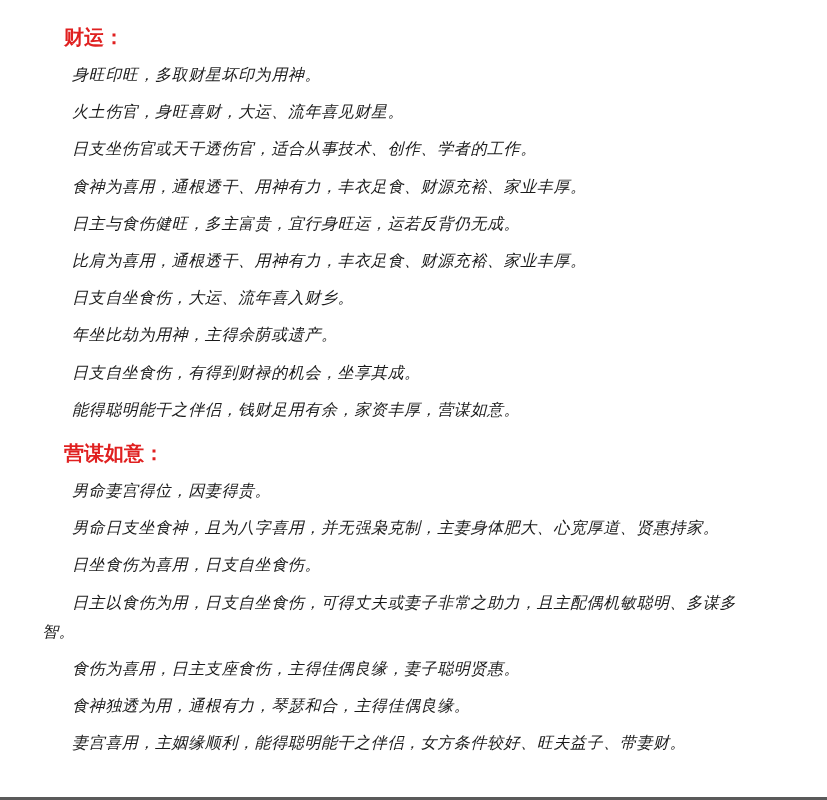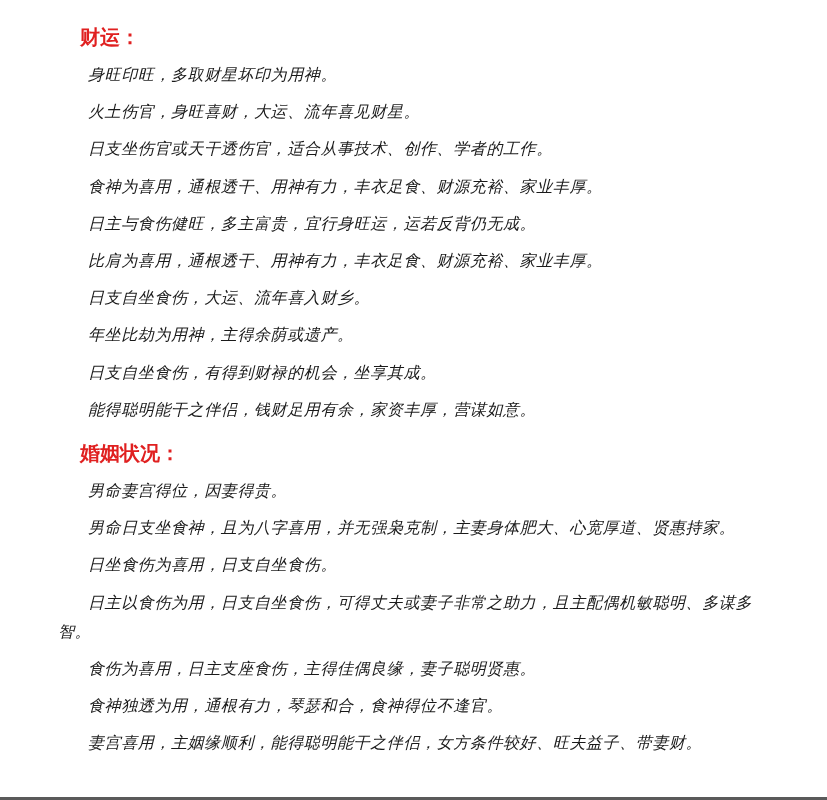--- a/index.html
+++ b/index.html
@@ -18,21 +18,21 @@
     .page {
       position: absolute;
       left: 0;
       top: 0;
       width: 827px;
       height: 797px;
       background: #ffffff;
     }
     .section {
       position: absolute;
-      left: 50px;
+      left: 34px;
       width: 720px;
     }
     .section-wealth { top: 22px; }
     .section-marriage { top: 438px; }
     .heading {
       color: #e02020;
       font-weight: bold;
       font-size: 20px;
       line-height: 30px;
       height: 30px;
@@ -71,25 +71,25 @@
     <p class="para">食神为喜用，通根透干、用神有力，丰衣足食、财源充裕、家业丰厚。</p>
     <p class="para">日主与食伤健旺，多主富贵，宜行身旺运，运若反背仍无成。</p>
     <p class="para">比肩为喜用，通根透干、用神有力，丰衣足食、财源充裕、家业丰厚。</p>
     <p class="para">日支自坐食伤，大运、流年喜入财乡。</p>
     <p class="para">年坐比劫为用神，主得余荫或遗产。</p>
     <p class="para">日支自坐食伤，有得到财禄的机会，坐享其成。</p>
     <p class="para">能得聪明能干之伴侣，钱财足用有余，家资丰厚，营谋如意。</p>
   </div>
 
   <div class="section section-marriage">
-    <div class="heading">婚姻状况：</div>
+    <div class="heading">营谋如意：</div>
     <p class="para">男命妻宫得位，因妻得贵。</p>
     <p class="para">男命日支坐食神，且为八字喜用，并无强枭克制，主妻身体肥大、心宽厚道、贤惠持家。</p>
     <p class="para">日坐食伤为喜用，日支自坐食伤。</p>
     <p class="para">日主以食伤为用，日支自坐食伤，可得丈夫或妻子非常之助力，且主配偶机敏聪明、多谋多智。</p>
     <p class="para">食伤为喜用，日主支座食伤，主得佳偶良缘，妻子聪明贤惠。</p>
-    <p class="para">食神独透为用，通根有力，琴瑟和合，食神得位不逢官。</p>
+    <p class="para">食神独透为用，通根有力，琴瑟和合，主得佳偶良缘。</p>
     <p class="para">妻宫喜用，主姻缘顺利，能得聪明能干之伴侣，女方条件较好、旺夫益子、带妻财。</p>
   </div>
 
 </div>
 
 <div class="bottom-bar"></div>
 
 </body></html>

